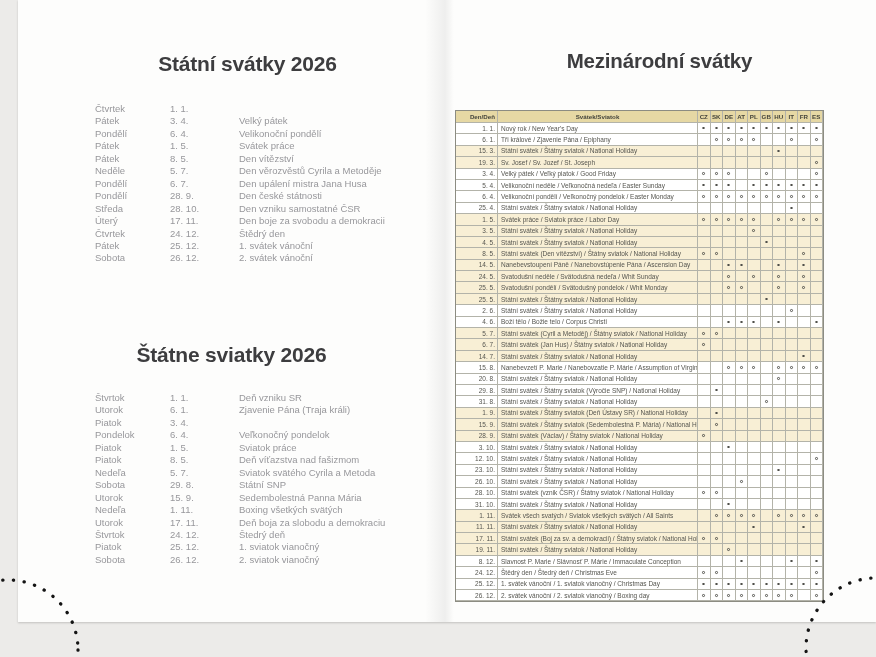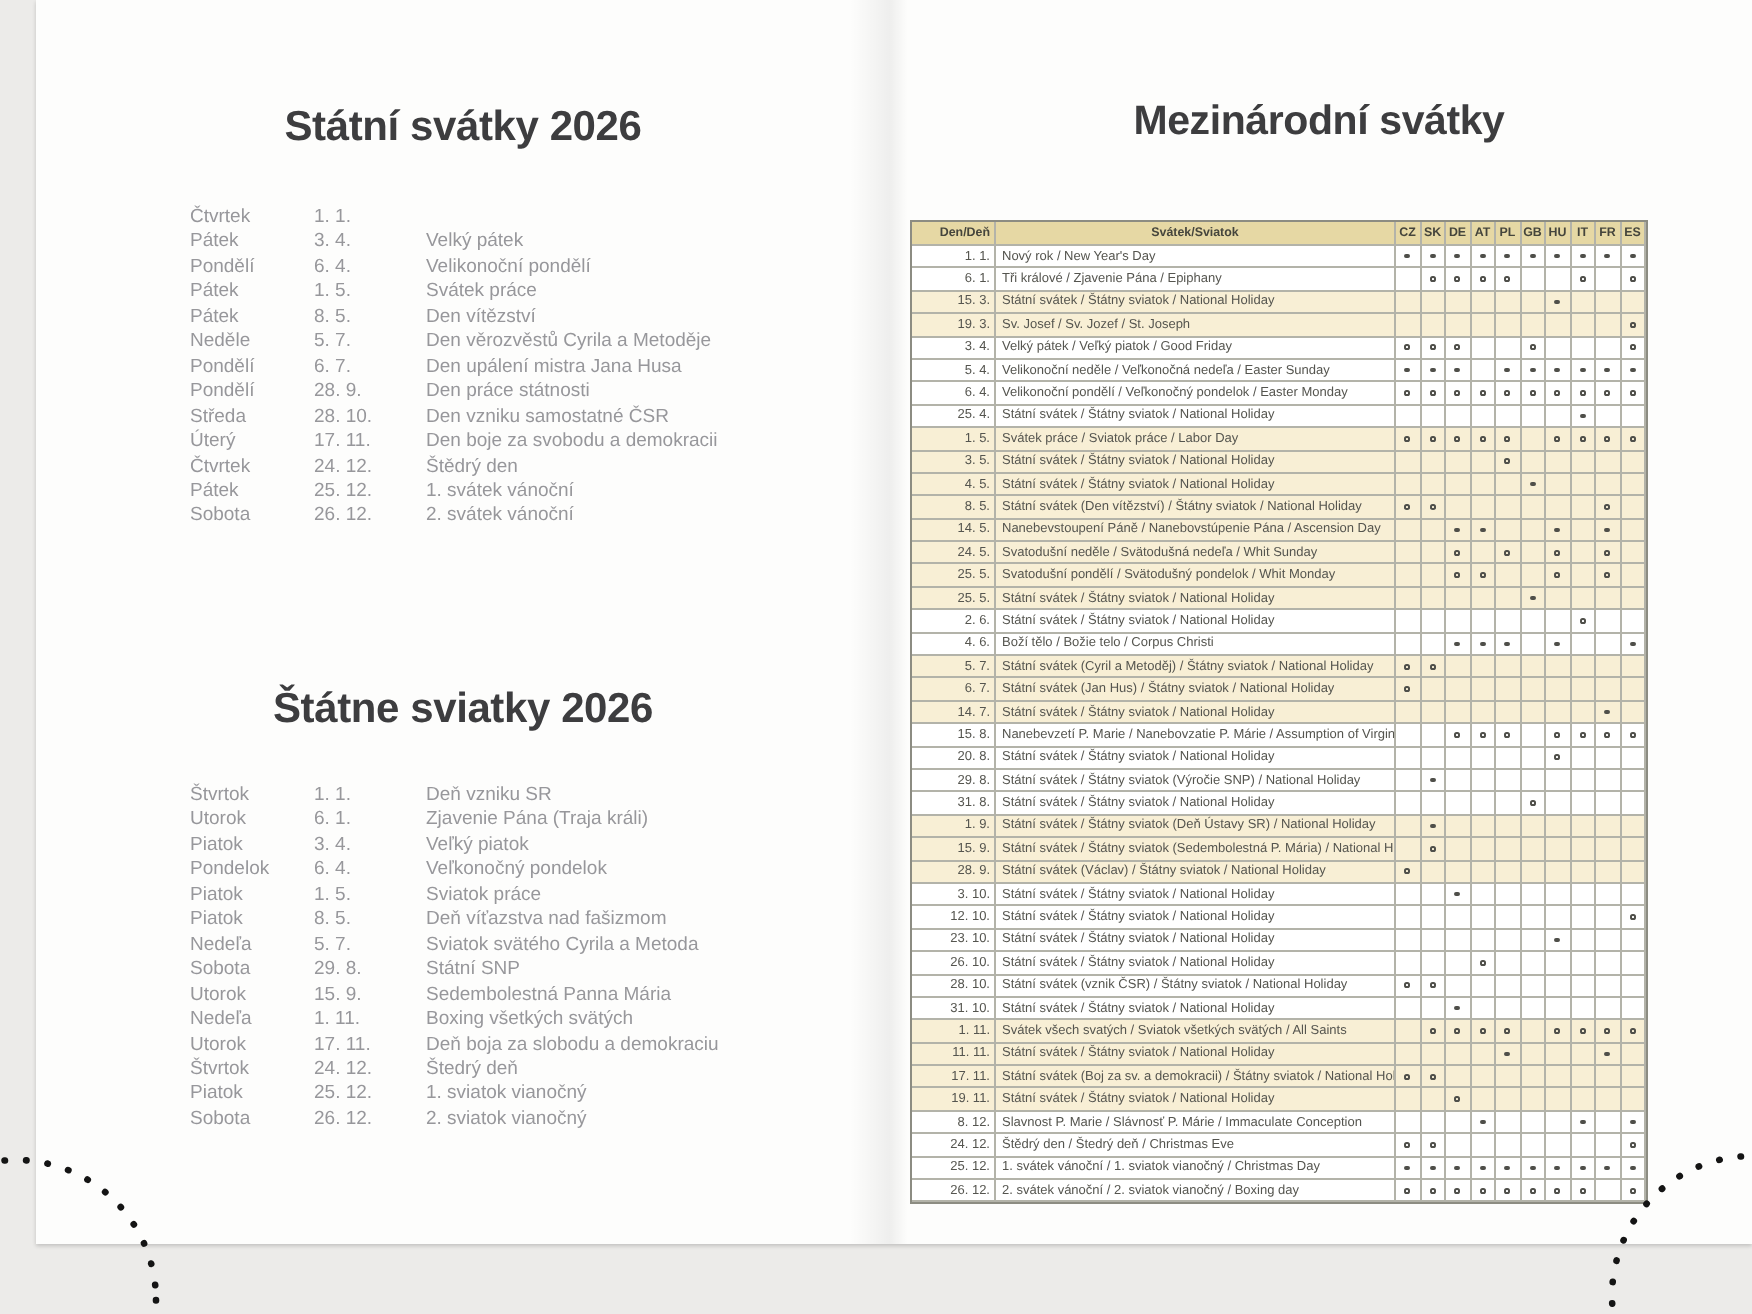--- a/index.html
+++ b/index.html
@@ -12,28 +12,28 @@
   body{
     position:relative;overflow:hidden;background:var(--bg);
     font-family:"Liberation Sans","DejaVu Sans",sans-serif;
   }
   .spread{position:absolute;left:18px;top:0;width:858px;height:622px;background:var(--page);
     box-shadow:0 1px 2px rgba(0,0,0,0.18);}
   .gutter{position:absolute;left:425px;top:0;width:40px;height:622px;
     background:linear-gradient(to right,rgba(0,0,0,0) 0%,rgba(0,0,0,0.06) 50%,rgba(0,0,0,0) 72%);}
   .page-title{position:absolute;text-align:center;font-weight:bold;color:var(--title);
     font-size:21px;letter-spacing:-0.2px;}
-  #cz-title{left:20px;width:423px;top:52px;}
+  #cz-title{left:36px;width:423px;top:52px;}
   #sk-title{left:20px;width:423px;top:343px;}
   #intl-title{left:443px;width:433px;top:48px;font-size:20.5px;line-height:25px;}
   .holiday-list{position:absolute;left:95px;width:330px;font-size:9.5px;line-height:12.45px;
     color:var(--listtext);}
   #cz-list{top:103px;}
   #sk-list{top:392px;}
-  .hrow{display:grid;grid-template-columns:62px 56px auto;white-space:nowrap;}
+  .hrow{display:grid;grid-template-columns:62px 56px auto;white-space:nowrap;gap:13px;}
   
   #intl-table{position:absolute;left:455px;top:110px;display:inline-grid;
     grid-template-columns:42px 200px repeat(10,12.5px);
     grid-template-rows:12px;grid-auto-rows:11.4px;
     border:1px solid var(--outer);background:#fff;font-size:6.5px;color:var(--tabletext);}
   #intl-table .c{border-right:1px solid var(--grid);border-bottom:1px solid var(--grid);
     display:flex;align-items:center;overflow:hidden;white-space:nowrap;background:transparent;}
   #intl-table .hd{background:var(--headerbg);font-weight:bold;font-size:6.2px;color:#45453c;}
   #intl-table .cdate{justify-content:flex-end;padding-right:2px;}
   #intl-table .cname{padding-left:3px;}
@@ -84,21 +84,21 @@
       <div class="hname">Den věrozvěstů Cyrila a Metoděje</div>
     </div>
     <div class="hrow">
       <div class="day">Pondělí</div>
       <div class="date">6. 7.</div>
       <div class="hname">Den upálení mistra Jana Husa</div>
     </div>
     <div class="hrow">
       <div class="day">Pondělí</div>
       <div class="date">28. 9.</div>
-      <div class="hname">Den práce státnosti</div>
+      <div class="hname">Den české státnosti</div>
     </div>
     <div class="hrow">
       <div class="day">Středa</div>
       <div class="date">28. 10.</div>
       <div class="hname">Den vzniku samostatné ČSR</div>
     </div>
     <div class="hrow">
       <div class="day">Úterý</div>
       <div class="date">17. 11.</div>
       <div class="hname">Den boje za svobodu a demokracii</div>
@@ -128,21 +128,20 @@
       <div class="hname">Deň vzniku SR</div>
     </div>
     <div class="hrow">
       <div class="day">Utorok</div>
       <div class="date">6. 1.</div>
       <div class="hname">Zjavenie Pána (Traja králi)</div>
     </div>
     <div class="hrow">
       <div class="day">Piatok</div>
       <div class="date">3. 4.</div>
-      <div class="hname">Veľký piatok</div>
     </div>
     <div class="hrow">
       <div class="day">Pondelok</div>
       <div class="date">6. 4.</div>
       <div class="hname">Veľkonočný pondelok</div>
     </div>
     <div class="hrow">
       <div class="day">Piatok</div>
       <div class="date">1. 5.</div>
       <div class="hname">Sviatok práce</div>

